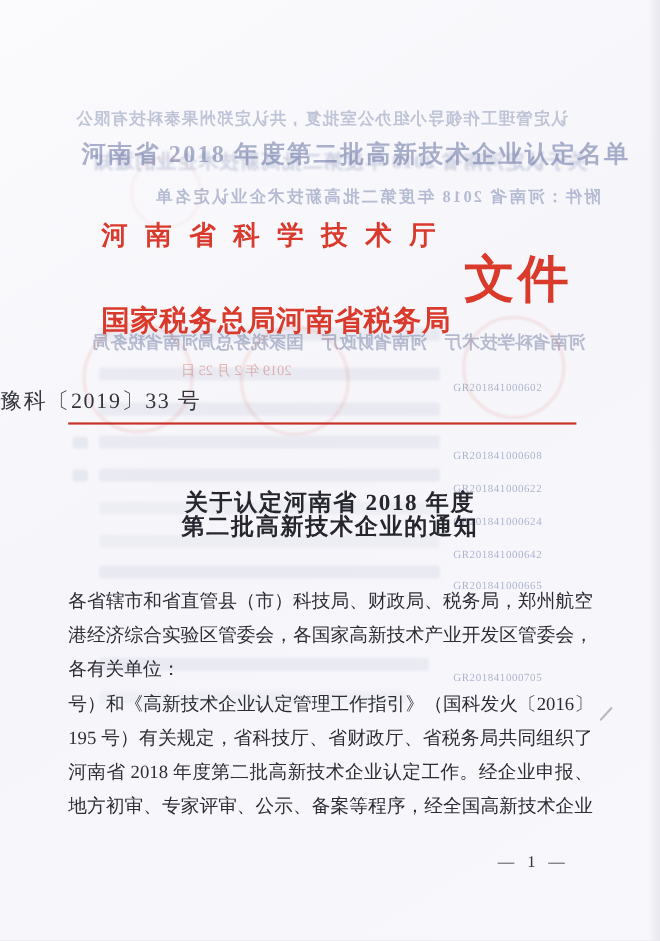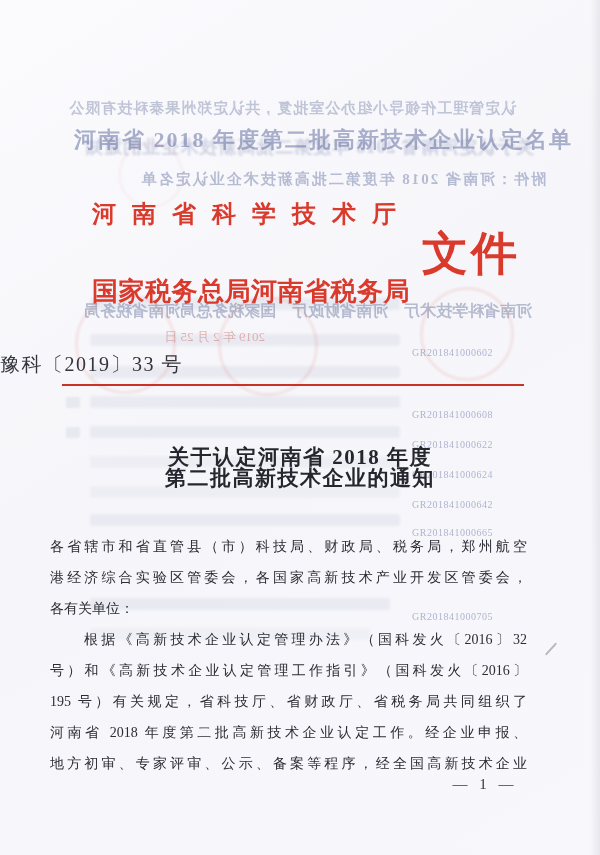--- a/index.html
+++ b/index.html
@@ -46,22 +46,22 @@
   .h3{top:274px;font-size:26px;letter-spacing:0.5px;}
   .docword{position:absolute;left:404px;top:223px;font-size:46px;font-weight:bold;
     letter-spacing:3px;white-space:nowrap;}
   .docnum{position:absolute;top:351px;left:0;width:100%;text-align:left;
     font-size:20px;color:#33343c;letter-spacing:1.5px;}
   .redrule{position:absolute;top:384px;left:62px;width:462px;height:2px;}
   
   .title-line{position:absolute;left:0;width:100%;text-align:center;
     font-size:21px;font-weight:bold;color:#26262e;letter-spacing:1.5px;}
   .t1{top:443px;} .t2{top:464px;}
-  .body-block{position:absolute;left:50px;top:531px;width:477px;
-    font-size:14px;color:#2c2c34;}
+  .body-block{position:absolute;left:62px;top:531px;width:477px;
+    font-size:17px;color:#2c2c34;}
   .bl{height:31px;line-height:31px;}
   .fill{text-align:justify;text-align-last:justify;}
   .indent{text-indent:34px;}
   .pagenum{position:absolute;top:776px;left:430px;width:110px;text-align:center;
     font-size:15px;color:#34343c;letter-spacing:4px;}
 </style>
 </head>
 <body>
 
 <div class="page">
@@ -107,21 +107,20 @@
   <div class="docnum">豫科〔2019〕33 号</div>
   <div class="redrule" style="background: rgb(201, 51, 39);"></div>
 
   <div class="title-line t1">关于认定河南省 2018 年度</div>
   <div class="title-line t2">第二批高新技术企业的通知</div>
 
   <div class="body-block">
     <div class="bl fill">各省辖市和省直管县（市）科技局、财政局、税务局，郑州航空</div>
     <div class="bl fill">港经济综合实验区管委会，各国家高新技术产业开发区管委会，</div>
     <div class="bl">各有关单位：</div>
-    <div class="bl fill indent">根据《高新技术企业认定管理办法》（国科发火〔2016〕32</div>
     <div class="bl fill">号）和《高新技术企业认定管理工作指引》（国科发火〔2016〕</div>
     <div class="bl fill">195 号）有关规定，省科技厅、省财政厅、省税务局共同组织了</div>
     <div class="bl fill">河南省 2018 年度第二批高新技术企业认定工作。经企业申报、</div>
     <div class="bl fill">地方初审、专家评审、公示、备案等程序，经全国高新技术企业</div>
   </div>
 
   <div class="pagenum">— 1 —</div>
 
   <div class="edge-shadow"></div>
 </div>

